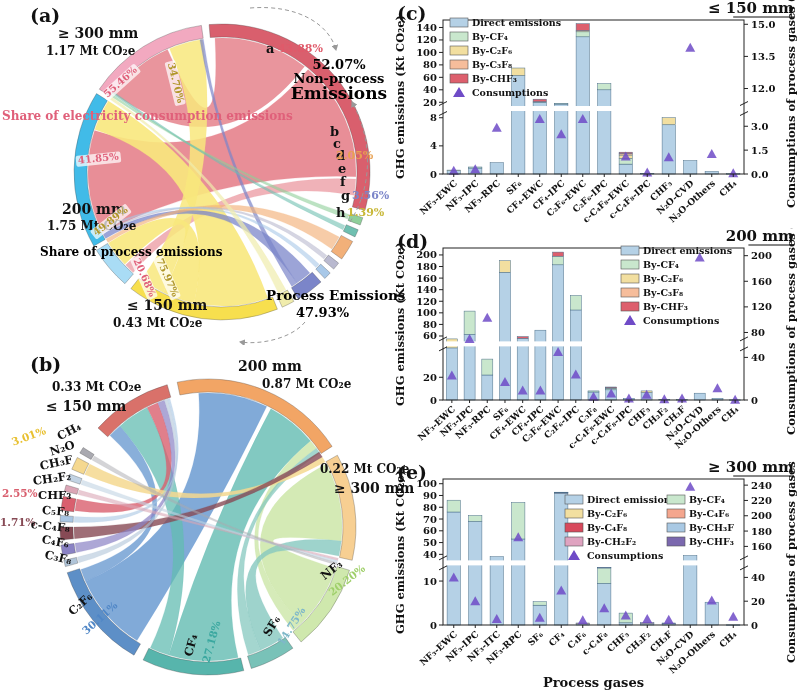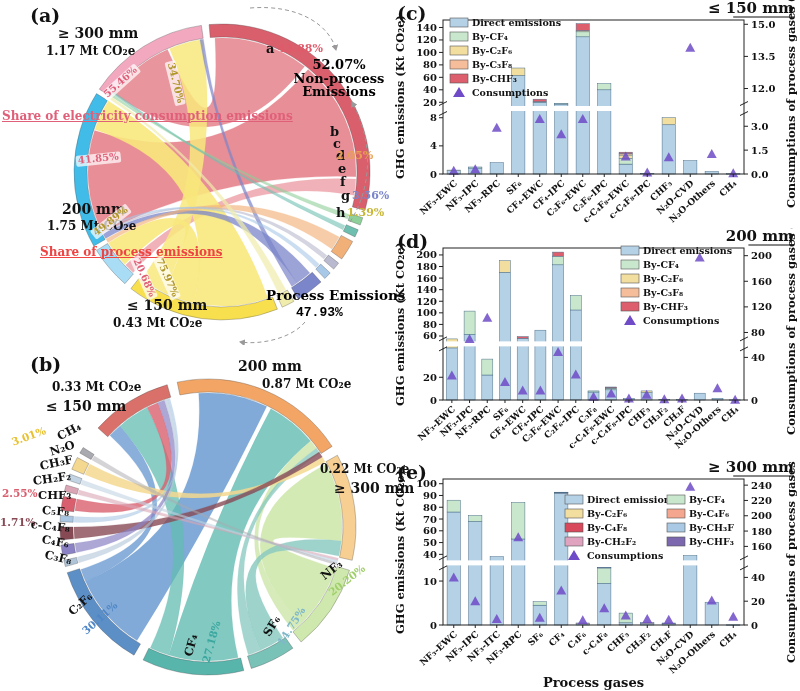--- a/index.html
+++ b/index.html
@@ -15,21 +15,21 @@
   .b{font-weight:bold;}
   .panel-letter{font-size:19px;font-weight:bold;color:#111;}
   .sz{font-size:14px;font-weight:bold;color:#111;}
   .tot{font-size:12px;font-weight:bold;color:#111;}
   .pct-tag{font-size:10px;font-weight:bold;padding:0 2px;background:rgba(255,255,255,0.72);
            border-radius:2px;transform-origin:left center;}
   .gas{font-size:11.5px;font-weight:bold;color:#111;transform-origin:left center;}
   .gpct{font-size:10.5px;font-weight:bold;transform-origin:left center;}
   .node-letter{font-size:13px;font-weight:bold;color:#111;}
   .node-pct{font-size:11px;font-weight:bold;}
-  .ann{font-size:12px;font-weight:bold;line-height:1.1;text-decoration:underline;}
+  .ann{font-size:12px;font-weight:bold;line-height:1.1;}
   svg text{font-family:"DejaVu Serif",serif;}
 </style>
 </head>
 <body>
 
 <div class="canvas">
 
   <div class="panel" id="panel-a">
     <svg id="chart-a" width="398" height="345" viewBox="0 0 398 345" style="position:absolute;left:0;top:0;">
         <g>
@@ -70,40 +70,40 @@
       <path d="M305,322 C292,338 262,345 240,342" fill="none" stroke="#999" stroke-width="1" stroke-dasharray="4 3" marker-end="url(#arr)"></path>
     </svg>
     <span class="lbl panel-letter" style="left:30px;top:6px;">(a)</span>
     <span class="lbl sz" style="left:58px;top:26px;">≥ 300 mm</span>
     <span class="lbl tot" style="left:46px;top:45px;">1.17 Mt CO₂e</span>
     <span class="lbl node-letter" style="left:266px;top:42px;">a</span>
     <span class="lbl node-pct" style="left:278px;top:43px;color:#e05a6a;">43.88%</span>
     <div class="lbl" style="left:283px;top:58px;width:112px;text-align:center;">
       <div class="b" style="font-size:13px;">52.07%</div>
       <div class="b" style="font-size:13px;">Non-process</div>
-      <div class="b" style="font-size:13px;">Emissions</div>
+      <div class="b" style="font-size:17px;">Emissions</div>
     </div>
     <span class="lbl node-letter" style="left:330px;top:125px;">b</span>
     <span class="lbl node-letter" style="left:333px;top:137px;">c</span>
     <span class="lbl node-letter" style="left:336px;top:149px;">d</span>
     <span class="lbl node-pct" style="left:336px;top:150px;color:#e8a050;">2.05%</span>
     <span class="lbl node-letter" style="left:338px;top:162px;">e</span>
     <span class="lbl node-letter" style="left:340px;top:175px;">f</span>
     <span class="lbl node-letter" style="left:341px;top:189px;">g</span>
     <span class="lbl node-pct" style="left:352px;top:190px;color:#7b85c9;">3.56%</span>
     <span class="lbl node-letter" style="left:336px;top:206px;">h</span>
     <span class="lbl node-pct" style="left:347px;top:207px;color:#c8b838;">1.39%</span>
     <span class="lbl sz" style="left:62px;top:202px;">200 mm</span>
     <span class="lbl tot" style="left:47px;top:220px;text-align:center;">1.75 Mt CO₂e</span>
     <span class="lbl sz" style="left:127px;top:298px;">≤ 150 mm</span>
     <span class="lbl tot" style="left:113px;top:317px;">0.43 Mt CO₂e</span>
     <span class="lbl b" style="left:266px;top:288px;font-size:13.5px;">Process Emissions</span>
-    <span class="lbl b" style="left:296px;top:306px;font-size:13px;font-family:Liberation Mono, monospace;">47.93%</span>
+    <span class="lbl b" style="left:296px;top:306px;font-size:13px;">47.93%</span>
     <div class="lbl ann" style="left:2px;top:110px;width:92px;color:#e0607a;">Share of electricity consumption emissions</div>
-    <div class="lbl ann" style="left:40px;top:246px;width:66px;color:#ef4444;">Share of process emissions</div>
+    <div class="lbl ann" style="left:40px;top:246px;width:66px;color:#000000;">Share of process emissions</div>
     <span class="lbl pct-tag" style="left:104px;top:92px;color:#e0607a;transform:rotate(-42deg);">55.46%</span>
     <span class="lbl pct-tag" style="left:170px;top:56px;color:#b0972a;transform:rotate(76deg);">34.70%</span>
     <span class="lbl pct-tag" style="left:76px;top:156px;color:#e0607a;transform:rotate(-6deg);">41.85%</span>
     <span class="lbl pct-tag" style="left:93px;top:230px;color:#b0972a;transform:rotate(-38deg);">49.89%</span>
     <span class="lbl pct-tag" style="left:135px;top:252px;color:#e0607a;transform:rotate(66deg);">20.68%</span>
     <span class="lbl pct-tag" style="left:158px;top:252px;color:#b0972a;transform:rotate(66deg);">75.97%</span>
   </div>
 
   <div class="panel" id="panel-b">
     <svg id="chart-b" width="398" height="346" viewBox="0 0 398 346" style="position:absolute;left:0;top:0;">

